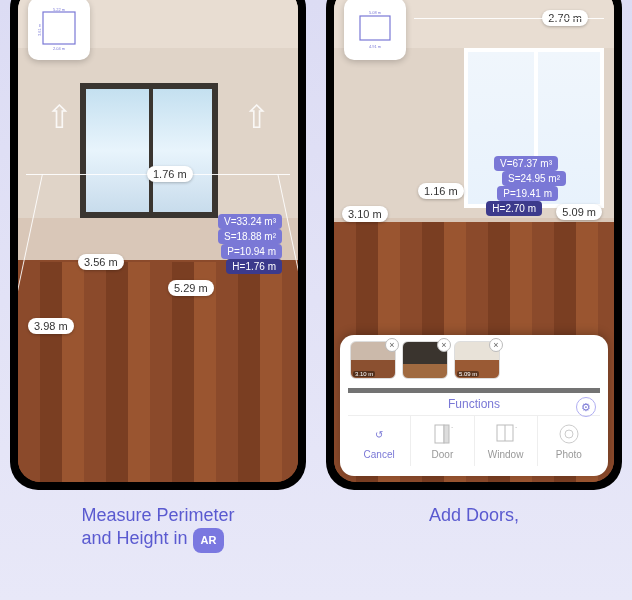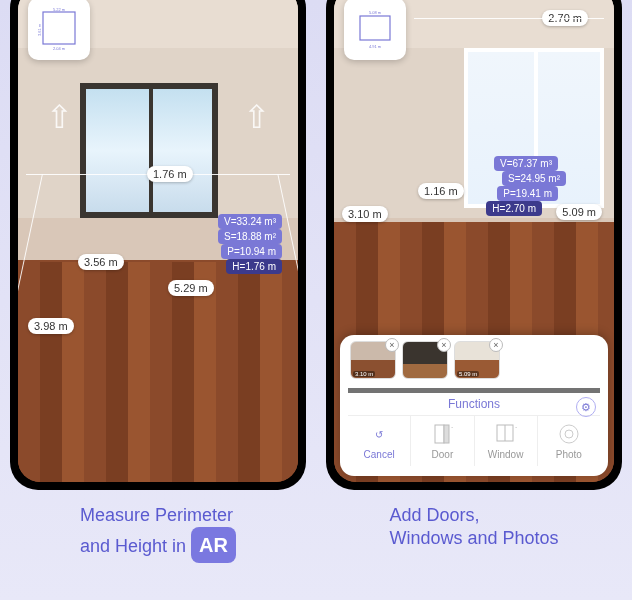--- a/index.html
+++ b/index.html
@@ -73,21 +73,21 @@
   .stat {
     position:absolute; background:#7a78d6; color:#fff; font-size:10px;
     padding:2px 6px; border-radius:4px; white-space:nowrap;
   }
   .stat.h { background:#3c3a8c; }
 
   .wire { position:absolute; background:rgba(255,255,255,.9); }
 
   
   .caption { margin-top:14px; text-align:left; color:#5a5ad0; font-size:18px; line-height:1.3; }
-  .ar { display:inline-block; background:#7a78e0; color:#fff; font-weight:600; padding:5px 8px; border-radius:8px; font-size:20px; }
+  .ar { display:inline-block; background:#7a78e0; color:#fff; font-weight:600; padding:5px 8px; border-radius:8px; font-size:11px; }
 
   
   .card {
     position:absolute; left:6px; right:6px; bottom:6px;
     background:#fff; border-radius:14px; box-shadow:0 -2px 10px rgba(0,0,0,.25);
     padding:6px 8px 10px;
   }
   .thumbs { display:flex; gap:6px; margin-bottom:4px; padding-left:2px; }
   .thumb { width:46px; height:38px; border-radius:6px; background:#b08060; position:relative; border:1px solid #ddd; }
   .thumb .tlabel { position:absolute; bottom:1px; left:2px; font-size:6px; color:#fff; background:rgba(0,0,0,.4); padding:0 2px; border-radius:2px; }
@@ -227,15 +227,14 @@
                 </svg>
             </span>
             <span>Photo</span>
           </div>
         </div>
       </div>
     </div>
   </div>
   <div class="caption">
     <span>Add Doors,</span><br>
-    <span>Windows and Photos</span>
   </div>
 </div>
 
 </body></html>

